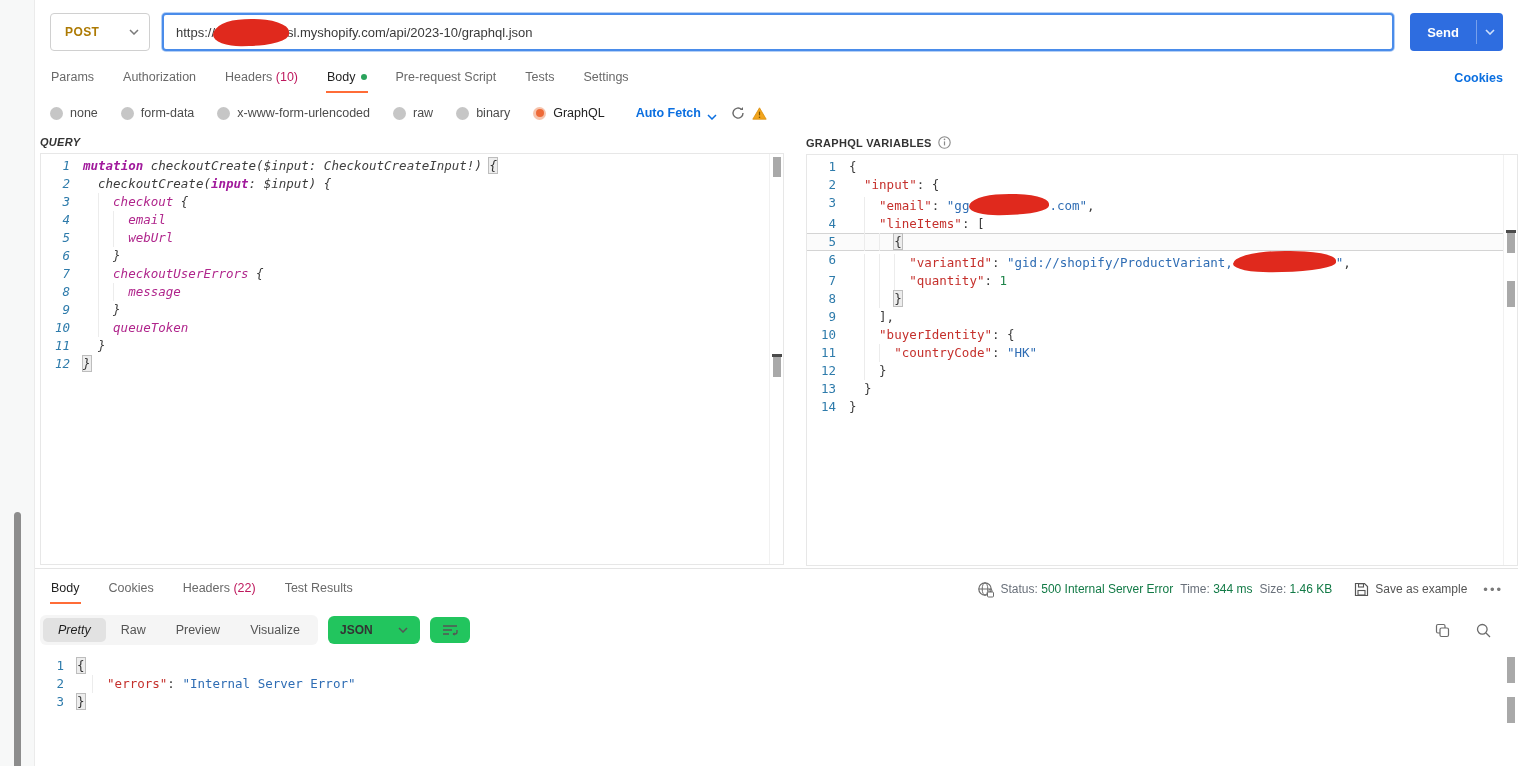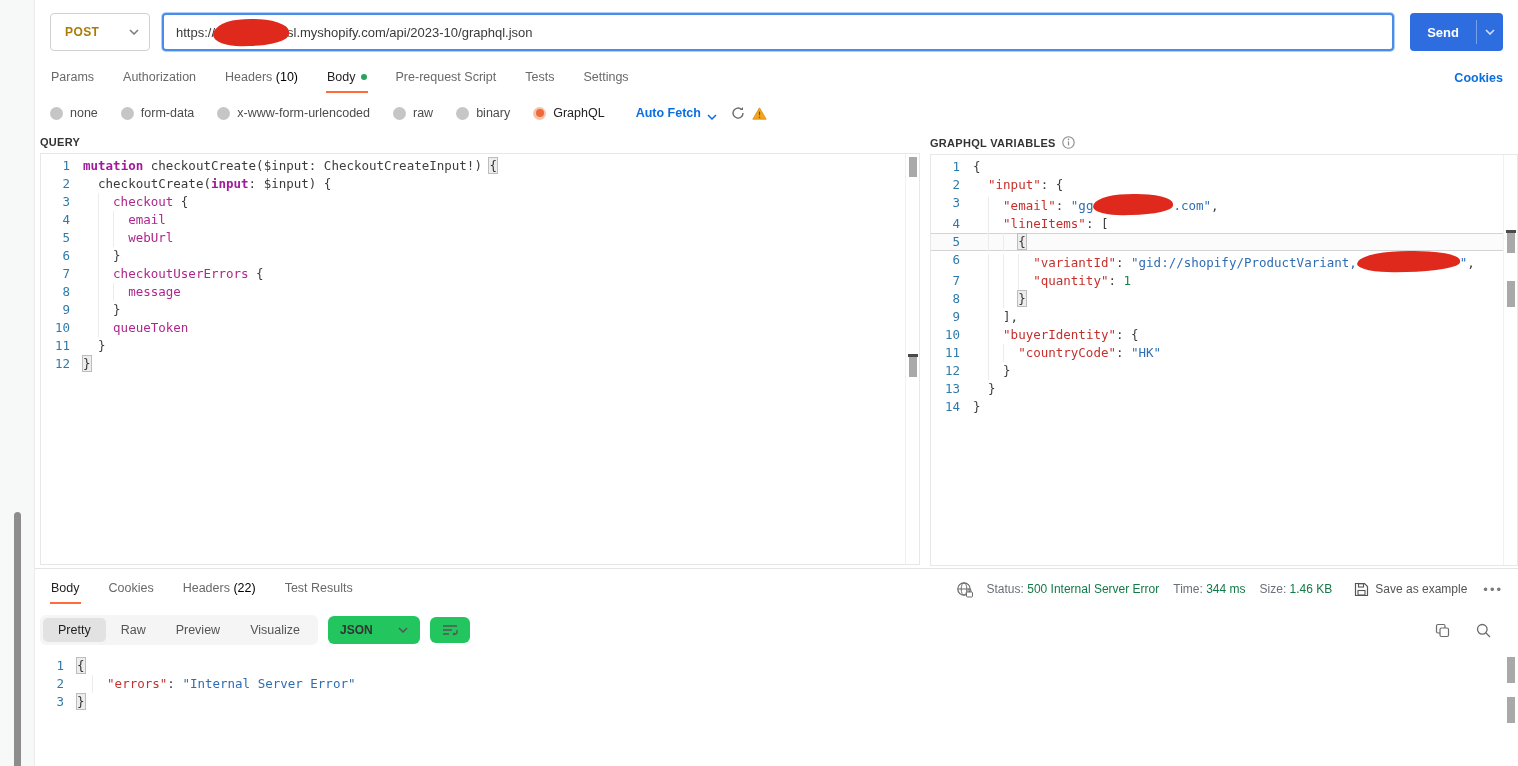--- a/index.html
+++ b/index.html
@@ -26,41 +26,41 @@
   .send-btn .lbl { color:#fff; font-size:13px; font-weight:bold; padding:0 17px; display:flex; align-items:center; }
   .send-btn .sep { width:1px; background:rgba(255,255,255,.35); margin:7px 0; }
   .send-btn .dd  { width:26px; display:flex; align-items:center; justify-content:center; }
 
   
   .req-tabs { display:flex; align-items:center; padding:2px 15px 0 15px; height:32px; }
   .rtab { font-size:12.5px; color:#696969; margin-right:27px; padding:7px 1px 9px; cursor:pointer; position:relative; }
   .rtab.active { color:#1f1f1f; }
   .rtab.active::after { content:""; position:absolute; left:0; right:0; bottom:0; height:2px;
     background:var(--accent-orange,#ff6c37); }
-  .rtab .cnt { color:#000000; }
+  .rtab .cnt { color:#be185d; }
   .rtab .dot { display:inline-block; width:6px; height:6px; border-radius:50%;
     background:#2aa35c; margin-left:5px; vertical-align:1px; }
   .cookies-link { margin-left:auto; font-size:12.5px; font-weight:bold; color:var(--link-blue,#0b6fe0); cursor:pointer; }
 
   
   .body-row { display:flex; align-items:center; padding:9px 15px 6px 15px; }
   .radio-item { display:flex; align-items:center; margin-right:23px; cursor:pointer; }
   .radio { width:13px; height:13px; border-radius:50%; background:#c6c6c6; margin-right:7px; flex:none; }
   .radio.sel { background:#f6c4ad; position:relative; }
   .radio.sel::after { content:""; position:absolute; inset:2.5px; border-radius:50%; background:#ee6a38; }
   .radio-item .rl { font-size:12.5px; color:#4c4c4c;text-align:center; }
   .radio-item.sel .rl { color:#222; }
   .auto-fetch { display:flex; align-items:flex-end; color:var(--link-blue,#0b6fe0);
     font-size:12.5px; font-weight:bold; margin:0 10px 0 8px; cursor:pointer; }
   .icon-btn { display:flex; align-items:center; justify-content:center; width:22px; height:22px; cursor:pointer; }
 
   
   .editors { display:flex; padding-left:5px; }
   .ed-col { display:flex; flex-direction:column; }
-  .ed-col.q { width:880px; flex:none; margin-right:10px; }
+  .ed-col.q { width:744px; flex:none; margin-right:22px;font-style:italic; }
   .ed-col.v { flex:1; min-width:0; }
   .ed-label { font-size:11px; font-weight:bold; color:#333; letter-spacing:.3px;
     padding:6px 0 5px 0; display:flex; align-items:center; gap:6px; }
   .ed-panel { height:412px; border:1px solid #e7e7e7; background:#fff; display:flex; position:relative; overflow:hidden; }
   .code { flex:1; padding-top:3px; font-family:"DejaVu Sans Mono", monospace; font-size:12.5px; line-height:18px; min-width:0; }
   .cl { display:flex; }
   .cl .ln { flex:none; width:42px; text-align:right; padding-right:13px; color:#2e7bab; user-select:none; }
   .cl .tx { white-space:pre; }
   .cl.hl { background:#fbfbfb; box-shadow:inset 0 1px 0 #d4d4d4, inset 0 -1px 0 #d4d4d4; }
   .ig { display:inline-block; width:2ch; }
@@ -78,29 +78,29 @@
   .sb .mark.dk::before { content:""; position:absolute; top:-3px; left:-1px; width:10px; height:3px; background:#4a4a4a; }
 
   .redact { display:inline-block; height:21px; background:var(--redaction,#e0291d);
     border-radius:46% 54% 58% 42% / 62% 55% 45% 48%; vertical-align:-5px; transform:rotate(-1.2deg); }
   .redact.url { height:27px; vertical-align:middle; margin:0 -2px; }
 
   
   .resp { border-top:1px solid #e4e4e4; margin-top:2px; flex:1; display:flex; flex-direction:column; min-height:0; }
   .resp-head { display:flex; align-items:center; padding:4px 15px 0 15px; height:36px; }
   .resp-meta { margin-left:auto; display:flex; align-items:center; font-size:12px; color:#69707a; }
-  .resp-meta .grp { margin-left:14px; white-space:nowrap; }
+  .resp-meta .grp { margin-left:7px; white-space:nowrap; }
   .resp-meta .val { color:var(--green,#127a46); }
   .save-ex { display:flex; align-items:center; gap:6px; margin-left:22px; color:#555; cursor:pointer; }
   .dots { margin-left:16px; color:#7a7a7a; font-size:13px; letter-spacing:2px; cursor:pointer; }
 
   .resp-toolbar { display:flex; align-items:center; padding:10px 15px 8px 5px; }
   .pill-group { display:flex; background:#f5f5f5; border-radius:6px; padding:3px; margin-right:10px; }
   .vtab { font-size:12.5px; color:#555; padding:5px 15px; border-radius:5px; cursor:pointer; }
-  .vtab.active { background:#e2e2e2; color:#1f1f1f; }
+  .vtab.active { background:#e2e2e2; color:#1f1f1f;font-style:italic; }
   .pill { display:flex; align-items:center; background:#22c55e; border-radius:6px; padding:7px 12px;
     font-size:12px; font-weight:bold; color:#333; margin-right:10px; cursor:pointer; gap:25px; }
   .tool-icons { margin-left:auto; display:flex; align-items:center; gap:26px; padding-right:12px; }
 
   .resp-body { flex:1; display:flex; min-height:0; position:relative; }
   .resp-body .code { padding-top:4px; }
   .resp-body .sb { border-left:none; }
 
   svg { display:block; }
 </style>

